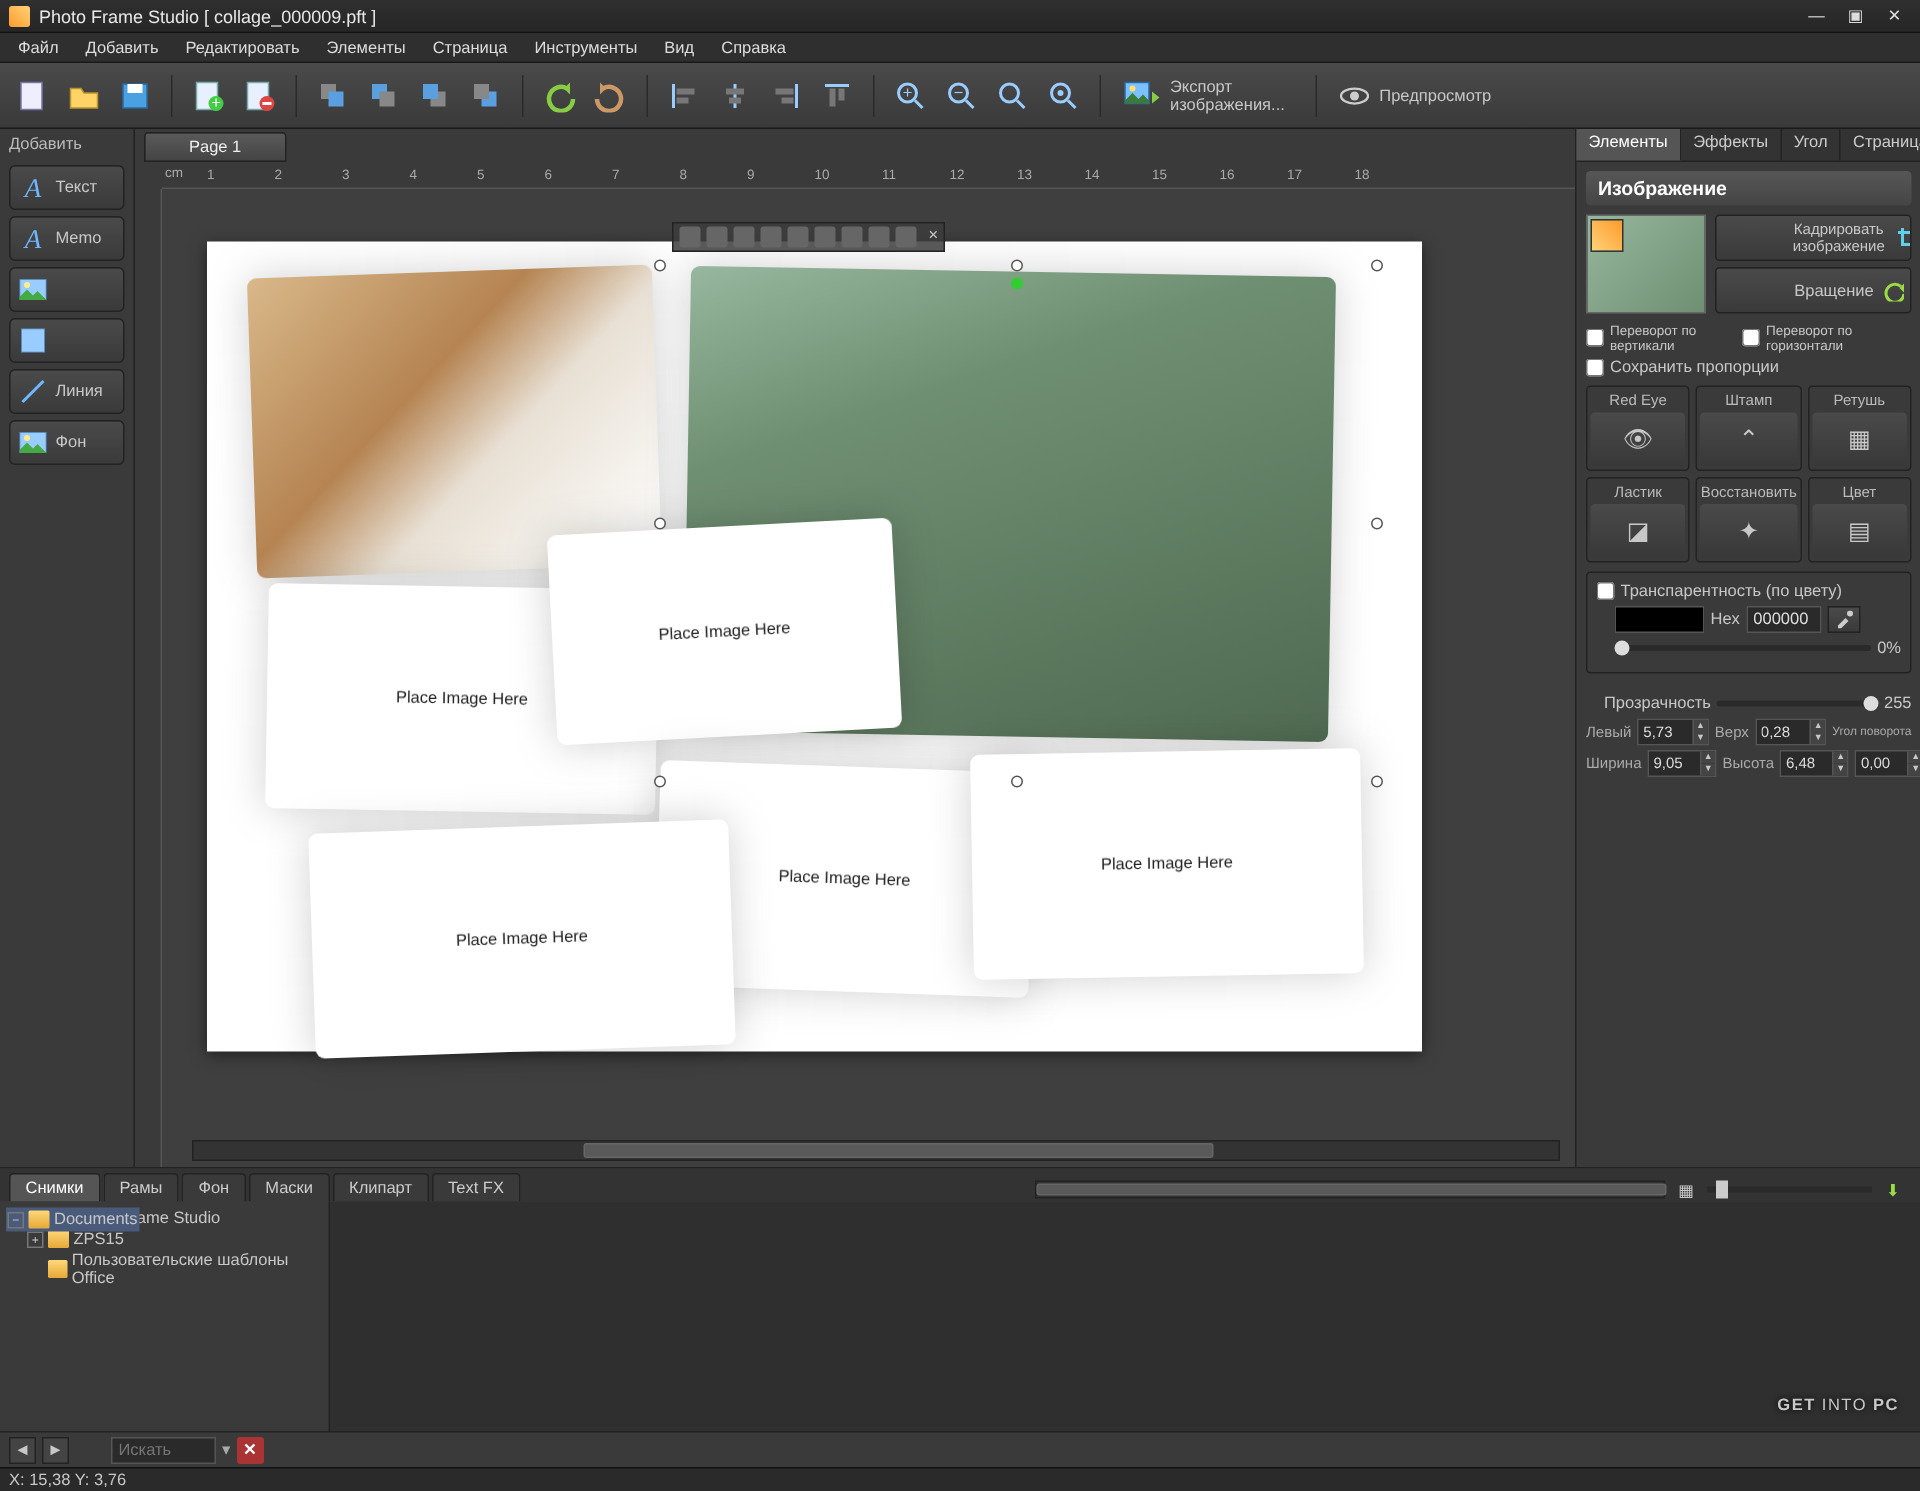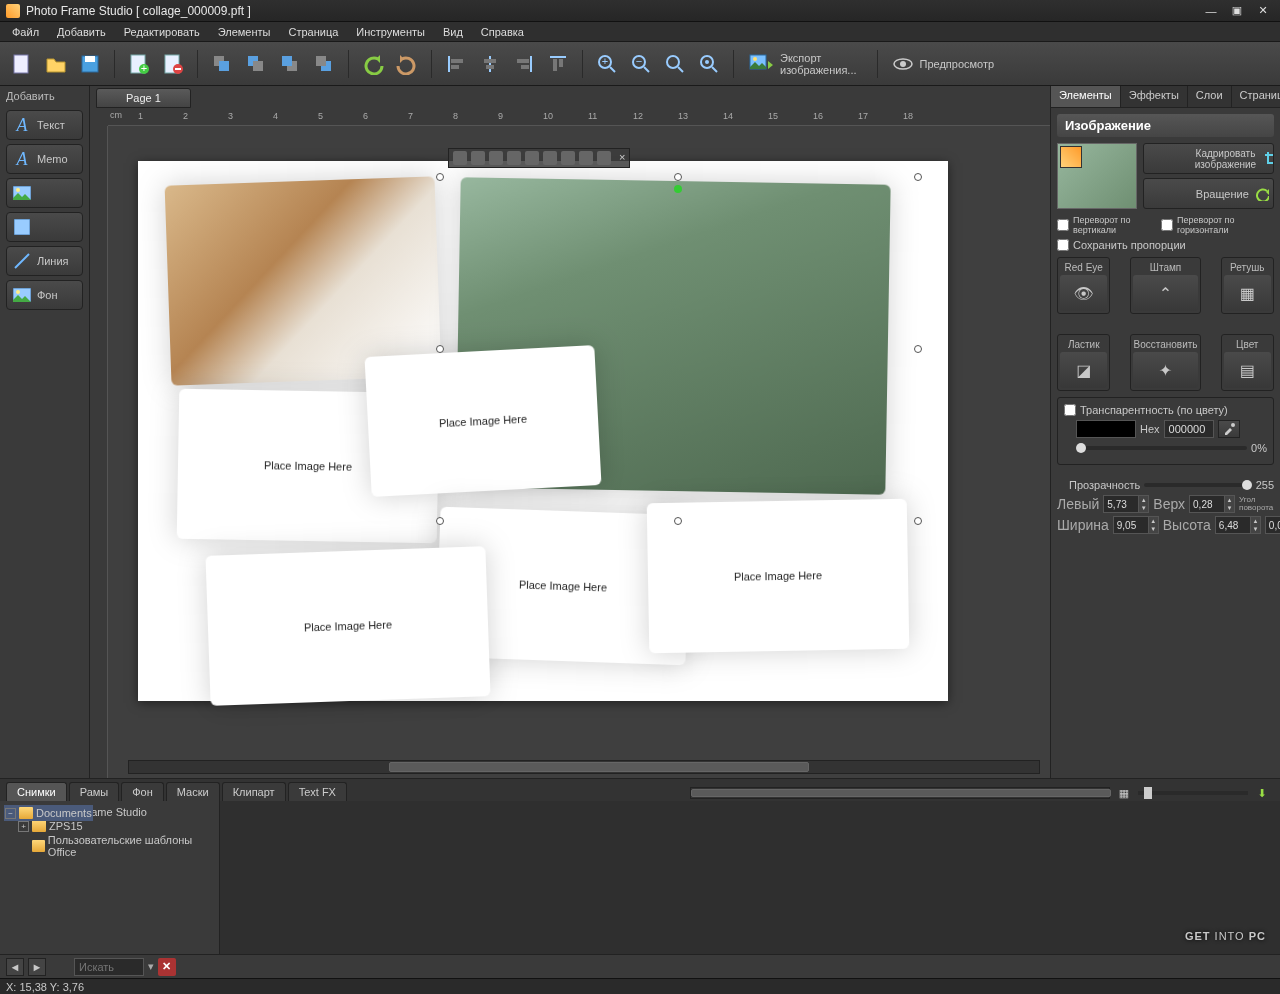--- a/index.html
+++ b/index.html
@@ -59,32 +59,32 @@
 .proptab.active { background:#555; color:#fff; }
 .propbody { flex:1; overflow:auto; padding:6px; }
 .sectitle { background:linear-gradient(#565656,#454545); padding:4px 8px; color:#fff; font-weight:bold; font-size:13px; border-radius:3px; margin-bottom:6px; }
 .thumbrow { display:flex; gap:6px; margin-bottom:6px; }
 .thumb { width:100px; height:66px; border:1px solid #666; background:linear-gradient(135deg,#97b79e,#6f8f72); position:relative; }
 .thumb .corner { position:absolute; width:22px; height:22px; background:linear-gradient(45deg,#ffd27a,#ff9b2a); border:1px solid #333; left:2px; top:2px; }
 .propbtn { flex:1; height:30px; background:linear-gradient(#4a4a4a,#3a3a3a); border:1px solid #222; border-radius:3px; display:flex; align-items:center; justify-content:center; gap:6px; cursor:pointer; color:#ddd;padding-left:48px; }
 .chkrow { display:flex; gap:8px; margin:4px 0; flex-wrap:wrap; }
 .chk { display:flex; align-items:center; gap:4px; color:#ccc; }
 .chk input { width:12px; height:12px; }
-.grid3 { display:grid; grid-template-columns:1fr 1fr 1fr; gap:20px; margin:6px 0; }
+.grid3 { display:grid; grid-template-columns:1fr 1fr 1fr; gap:4px; margin:6px 0; }
 .toolbox { background:#3a3a3a; border:1px solid #222; border-radius:3px; padding:2px; }
 .toolbox .lbl { text-align:center; color:#bbb; font-size:10px; padding:2px 0; }
 .toolbox .ico { height:36px; display:flex; align-items:center; justify-content:center; background:linear-gradient(#4a4a4a,#383838); border-radius:3px; font-size:16px; cursor:pointer; }
 .transrow { display:flex; align-items:center; gap:4px; margin:4px 0;padding-left:12px; }
 .swatch { width:60px; height:18px; background:#000; border:1px solid #555; }
 .hexin { width:50px; height:18px; background:#2a2a2a; border:1px solid #555; color:#ddd; padding:0 4px; }
 .eyedrop { width:22px; height:18px; background:linear-gradient(#4a4a4a,#3a3a3a); border:1px solid #222; display:flex; align-items:center; justify-content:center; cursor:pointer; }
 .slider { flex:1; height:4px; background:#2a2a2a; border-radius:2px; position:relative; }
 .slider .knob { width:10px; height:10px; background:#ddd; border-radius:50%; position:absolute; top:-3px; }
 .numrow { display:grid; grid-template-columns:auto 1fr auto 1fr auto; gap:4px; align-items:center; margin:3px 0; }
-.numrow label { color:#aaa; font-size:14px; }
+.numrow label { color:#aaa; font-size:10px; }
 .spin { display:flex; align-items:center; background:#2a2a2a; border:1px solid #555; height:18px; }
 .spin input { flex:1; background:none; border:none; color:#ddd; width:34px; padding:0 3px; font-size:10px; }
 .spin .arr { display:flex; flex-direction:column; }
 .spin .arr span { width:10px; height:8px; font-size:6px; display:flex; align-items:center; justify-content:center; background:#444; border-left:1px solid #555; cursor:pointer; }
 
 
 .bottom { height:200px; background:#3a3a3a; border-top:1px solid #222; display:flex; flex-direction:column; }
 .btabs { height:22px; display:flex; align-items:flex-end; padding-left:6px; background:#333; }
 .btab { padding:3px 10px; border:1px solid #222; border-bottom:none; border-radius:3px 3px 0 0; background:#3a3a3a; cursor:pointer; color:#ccc; margin-right:2px; }
 .btab.active { background:#555; color:#fff; }
@@ -414,21 +414,21 @@
       <div class="hscroll" style="bottom:4px">
           <div class="thumb"></div>
         </div>
     </div>
   </div>
 
   <div class="props">
     <div class="proptabs">
       <div class="proptab active">Элементы</div>
       <div class="proptab">Эффекты</div>
-      <div class="proptab">Слои</div>
+      <div class="proptab">Угол</div>
       <div class="proptab">Страница</div>
 
     </div>
     <div class="propbody">
       <div class="sectitle">Изображение</div>
       <div class="thumbrow">
         <div class="thumb">
             <div class="corner"></div>
           </div>
         <div style="flex:1;display:flex;flex-direction:column;gap:4px">

